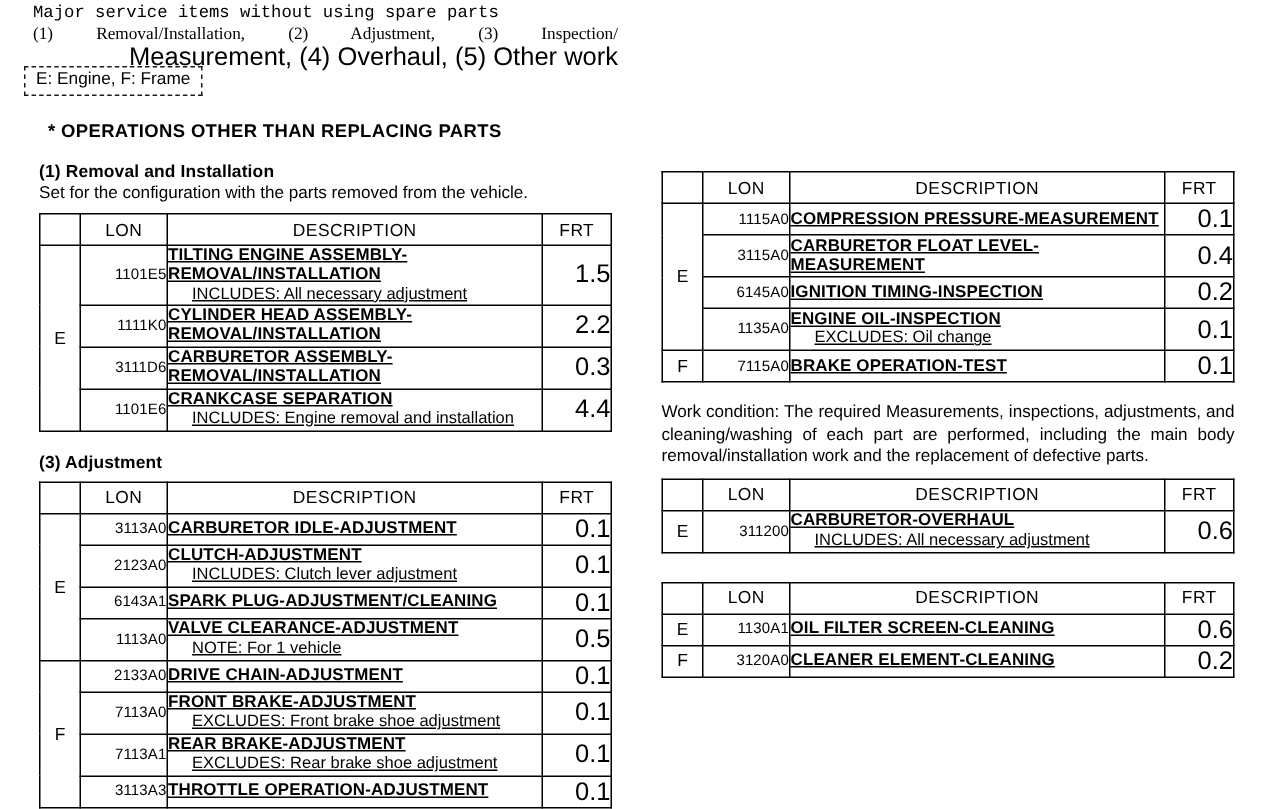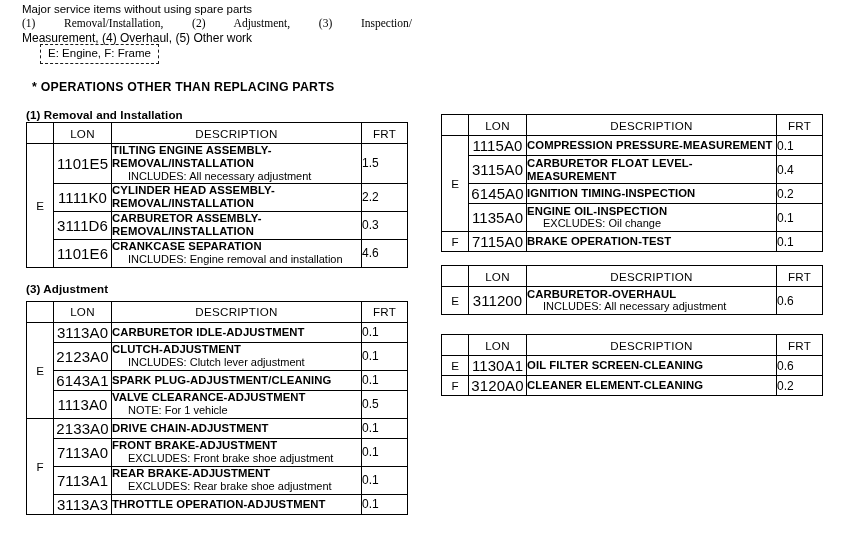--- a/index.html
+++ b/index.html
@@ -26,37 +26,39 @@
   .intro {
     position: absolute;
     left: 22px;
     top: 2px;
     width: 390px;
   }
   .intro-line {
     font-size: 11.5px;
     line-height: 14.4px;
     white-space: pre;
+    font-family: Liberation Mono, monospace;
   }
   .intro-just {
     font-size: 11.5px;
     line-height: 14.4px;
     text-align: justify;
     text-align-last: justify;
     font-family: Liberation Serif, serif;
   }
   .intro-last {
-    font-size: 12px;
+    font-size: 17px;
     line-height: 14.4px;
     white-space: pre;
+    text-align: right;
   }
 
   .legend-box {
     position: absolute;
-    left: 40px;
+    left: 16px;
     top: 44px;
     border: 1px dashed #1a1a1a;
     padding: 1px 7px 2px 7px;
     font-size: 11.5px;
     line-height: 15px;
   }
 
   .banner {
     position: absolute;
     left: 32px;
@@ -131,32 +133,33 @@
     height: 20px;
     letter-spacing: 0.3px;
     margin-top: 46px;
   }
   td.ef {
     text-align: center;
     font-size: 11.6px;
     font-weight: bold;
   }
   td.lon {
-    text-align: center;
-    font-size: 15px;
+    text-align: right;
+    font-size: 10px;
     font-weight: bold;
     letter-spacing: 0.1px;
   }
   td.desc {
     padding: 2px 0 3px 5px;
     text-align: left;
+    text-decoration: underline;
   }
   td.frt {
-    text-align: left;
-    font-size: 12px;
+    text-align: right;
+    font-size: 17px;
     font-weight: bold;
   }
   .d-main {
     font-size: 11.3px;
     font-weight: bold;
     line-height: 12.8px;
     letter-spacing: 0.1px;
     display: block;
   }
   .d-note {
@@ -186,20 +189,21 @@
   <div class="legend-box">
     <span>E: Engine, F: Frame</span>
   </div>
 
   <div class="banner">* OPERATIONS OTHER THAN REPLACING PARTS</div>
 
   <div class="col-left">
 
     <div>
       <div class="sec-title">(1) Removal and Installation</div>
+      <div class="sec-sub">Set for the configuration with the parts removed from the vehicle.</div>
       <table class="ft t-left">
         <colgroup>
             <col class="c-ef">
             <col class="c-lon">
             <col class="c-desc">
             <col class="c-frt">
           </colgroup>
         <thead>
           <tr>
             <th class="hd"></th>
@@ -231,21 +235,21 @@
                 <span class="d-main">CARBURETOR ASSEMBLY-REMOVAL/INSTALLATION</span>
               </td>
               <td class="frt">0.3</td>
             </tr>
             <tr class="r2">
               <td class="lon">1101E6</td>
               <td class="desc">
                 <span class="d-main">CRANKCASE SEPARATION</span>
                 <span class="d-note">INCLUDES: Engine removal and installation</span>
               </td>
-              <td class="frt">4.6</td>
+              <td class="frt">4.4</td>
             </tr>
           </tbody>
       </table>
     </div>
 
     <div style="height:14px"></div>
 
     <div>
       <div class="sec-title">(3) Adjustment</div>
       <div class="sec-sub" style="margin-bottom:6px;"></div>
@@ -391,20 +395,21 @@
               </td>
               <td class="frt">0.1</td>
             </tr>
           </tbody>
       </table>
     </div>
 
     <div style="height:13px"></div>
 
     <div>
+      <div class="sec-para">Work condition: The required Measurements, inspections, adjustments, and cleaning/washing of each part are performed, including the main body removal/installation work and the replacement of defective parts.</div>
       <table class="ft t-right">
         <colgroup>
             <col class="r-ef">
             <col class="r-lon">
             <col class="r-desc">
             <col class="r-frt">
           </colgroup>
         <thead>
           <tr>
             <th class="hd"></th>

